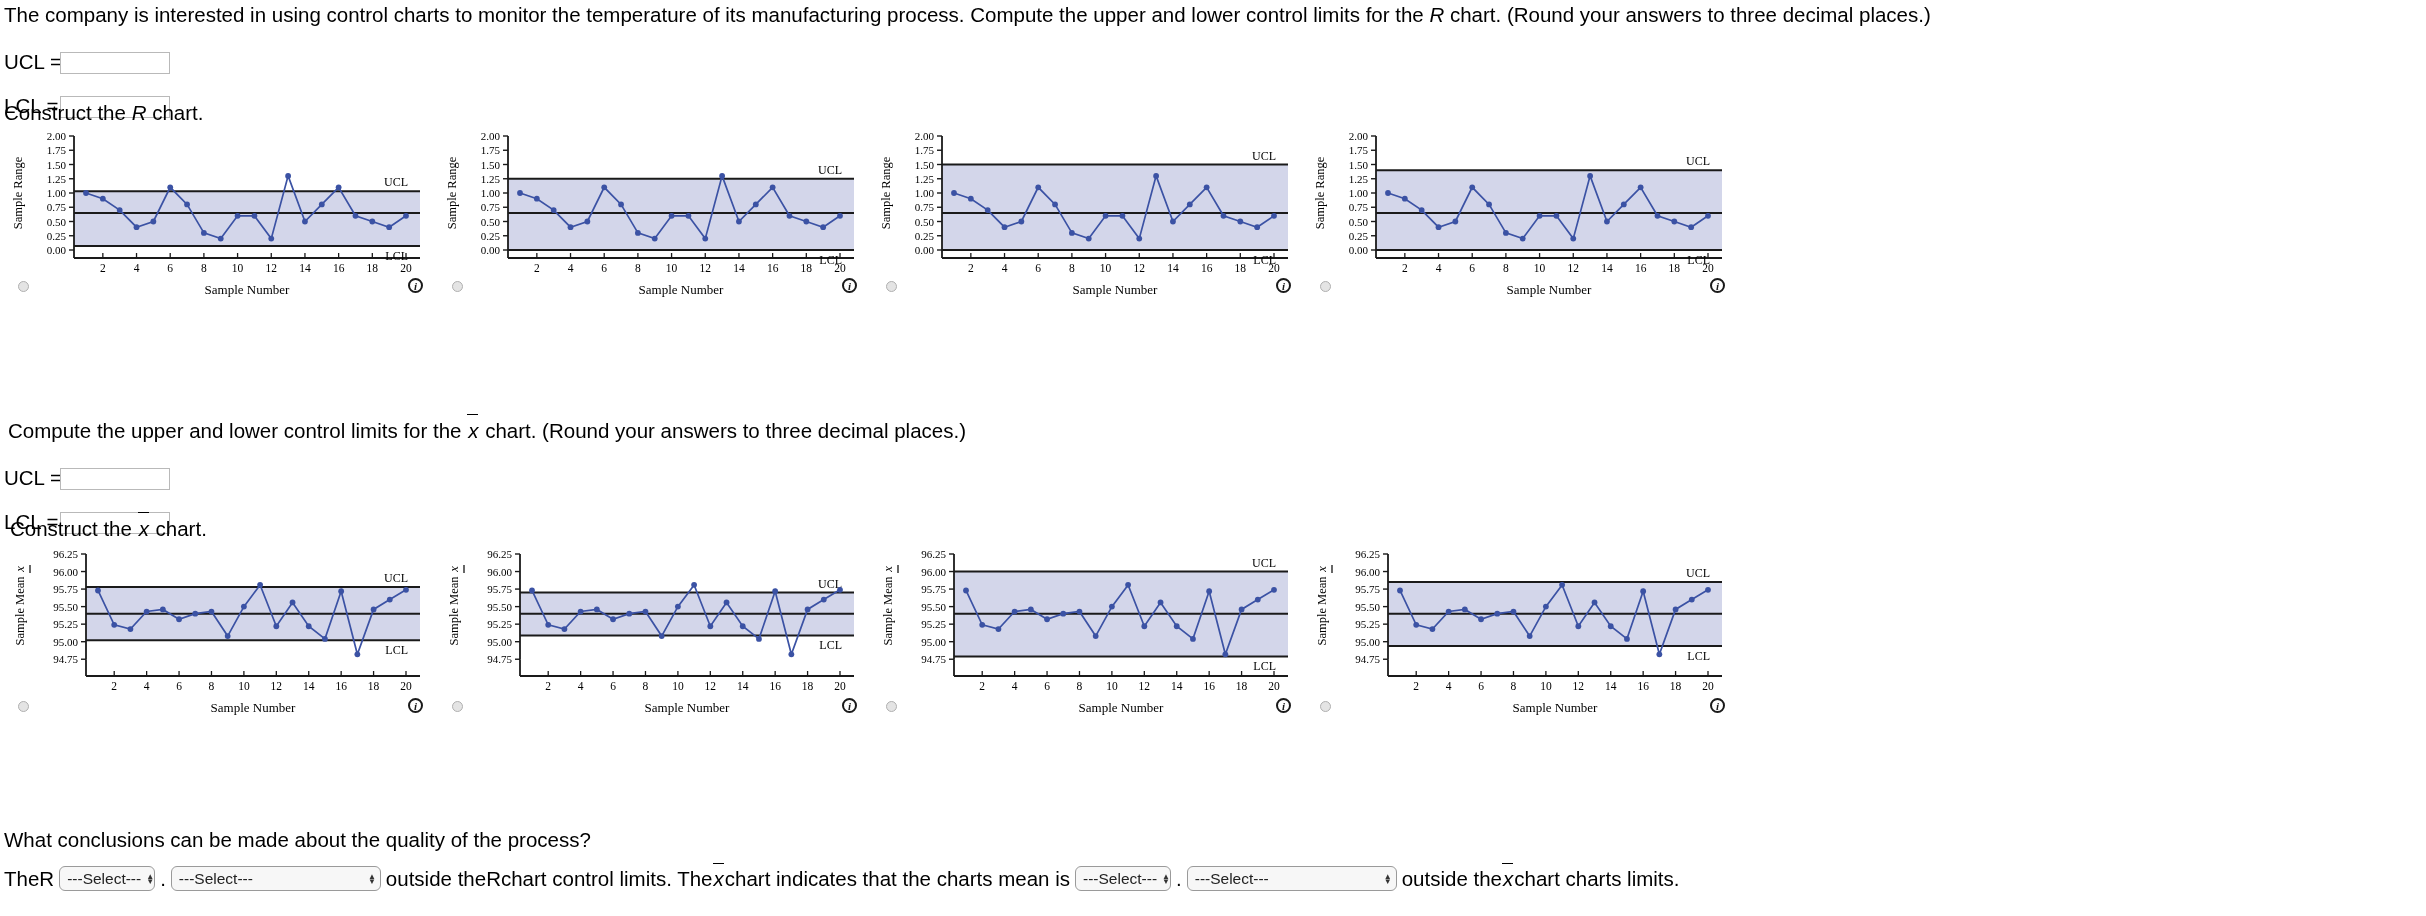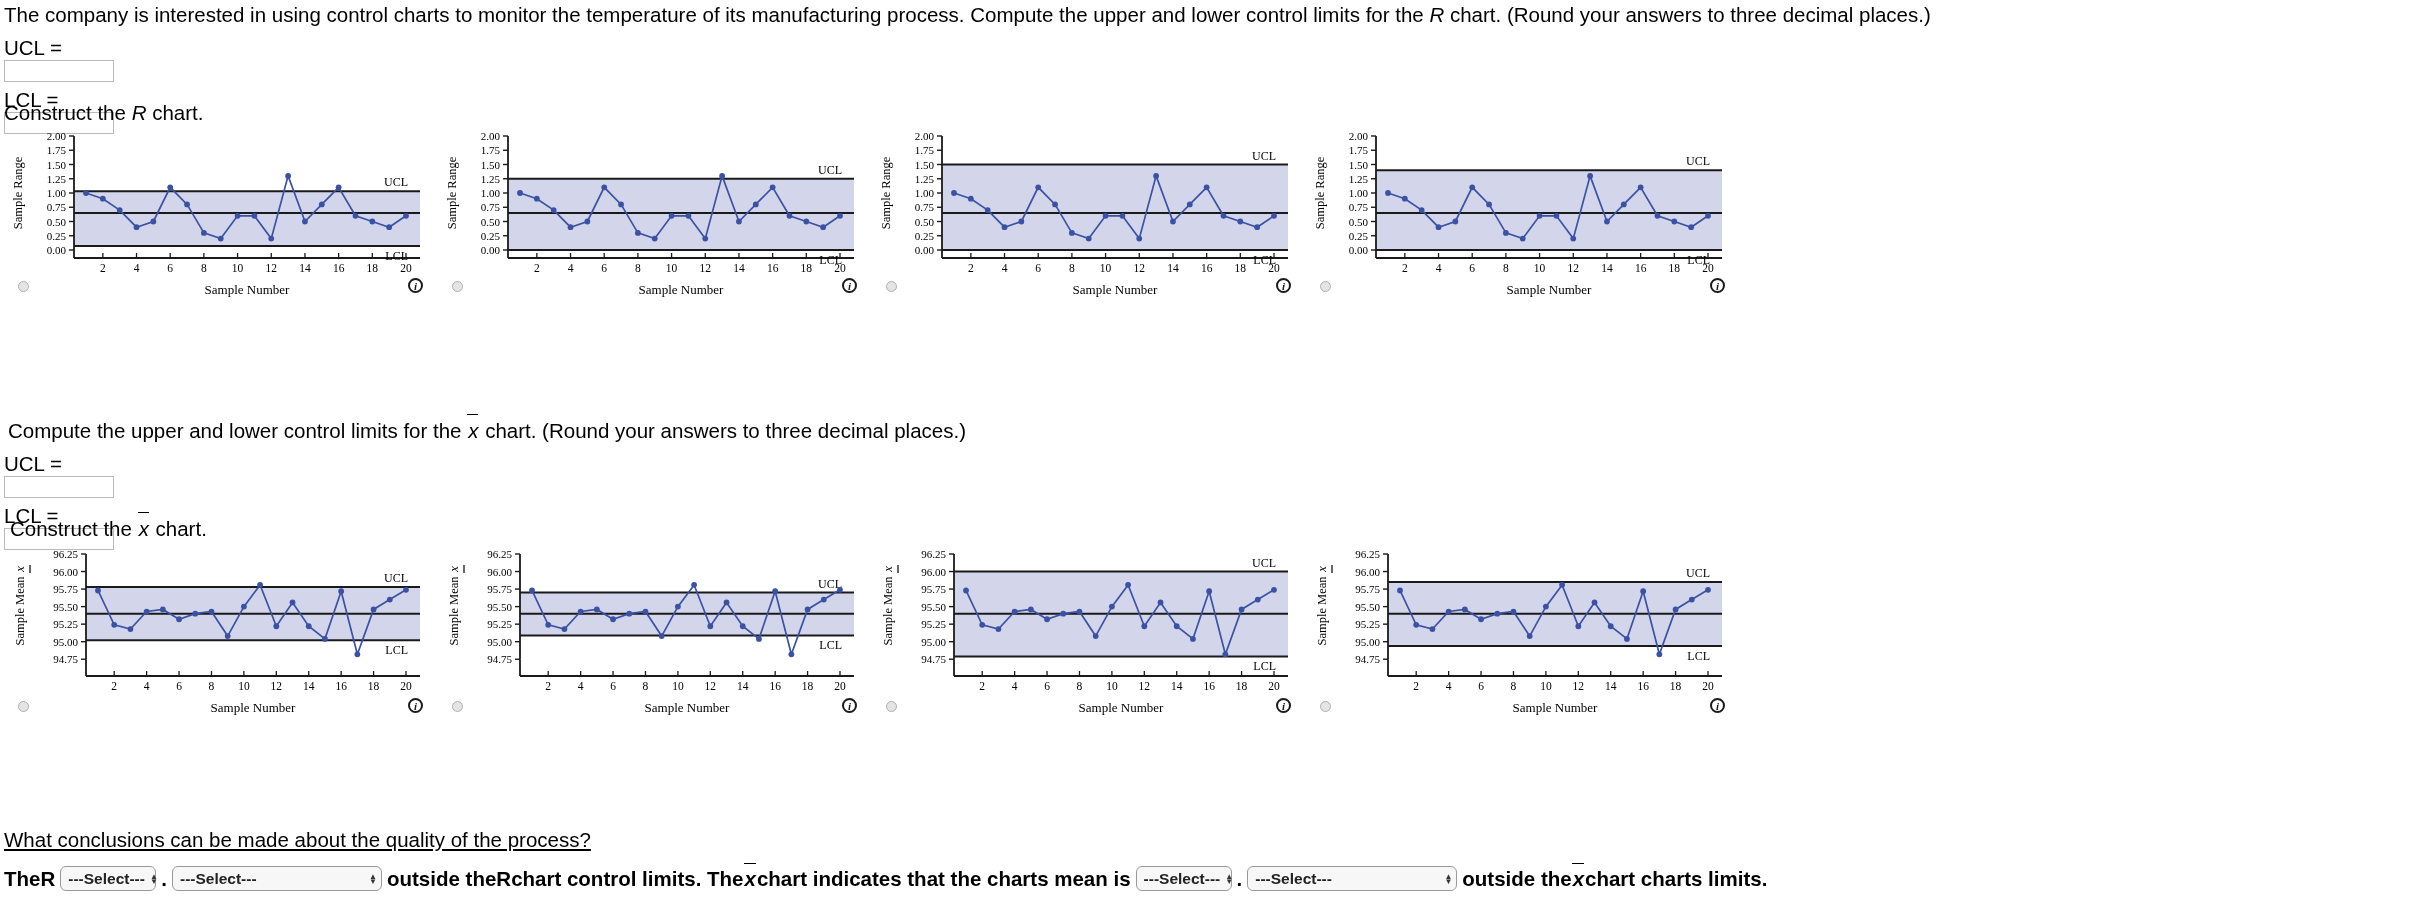--- a/index.html
+++ b/index.html
@@ -30,24 +30,23 @@
   .xbar::before {
     content: "";
     position: absolute;
     left: 0px; right: 1px; top: -0.18em;
     border-top: 1.6px solid #000;
   }
 
   
   .ansrow {
     display: flex;
-    align-items: flex-start;
-    margin-top: 6px;
+    align-items: flex-end;
+    margin-top: 20px;
     font-size: 20.5px;
-    flex-direction: column;
   }
   .ansrow .lbl {
     width: 56px;
     text-align: right;
     padding-right: 7px;
     white-space: nowrap;
   }
   .ansbox {
     width: 110px; height: 22px;
     border: 1px solid #b9b9b9;
@@ -797,23 +796,23 @@
             <text font-family="Liberation Serif, serif" font-size="12.5" fill="#000" font-style="italic" text-anchor="middle" transform="translate(16,23) rotate(-90)">x</text>
             <line x1="22" y1="19" x2="22" y2="27" stroke="#000" stroke-width="1.2"></line>
           </g>
           <text x="245" y="166" text-anchor="middle" font-family="Liberation Serif, serif" font-size="13" fill="#000">Sample Number</text>
         </svg>
       <div class="radio-dot" style="left:10px; top:155px;"></div>
       <div class="info-icon" style="left:400px; top:152px;">i</div>
     </div>
   </div>
 
-  <div style="position:absolute; left:4px; top:827px;text-decoration:underline;" class="qtext">What conclusions can be made about the quality of the process?</div>
-
-  <div class="concl" style="position:absolute; left:4px; top:866px;font-weight:bold;">
+  <div style="position:absolute; left:4px; top:827px;" class="qtext">What conclusions can be made about the quality of the process?</div>
+
+  <div class="concl" style="position:absolute; left:4px; top:866px;">
     <span>The </span>
       <span class="it">R</span>
 
     <span class="sel narrow">
       <span>---Select---</span>
       <span class="caret">
           <span>▲</span>
           <span>▼</span>
         </span>
     </span>

